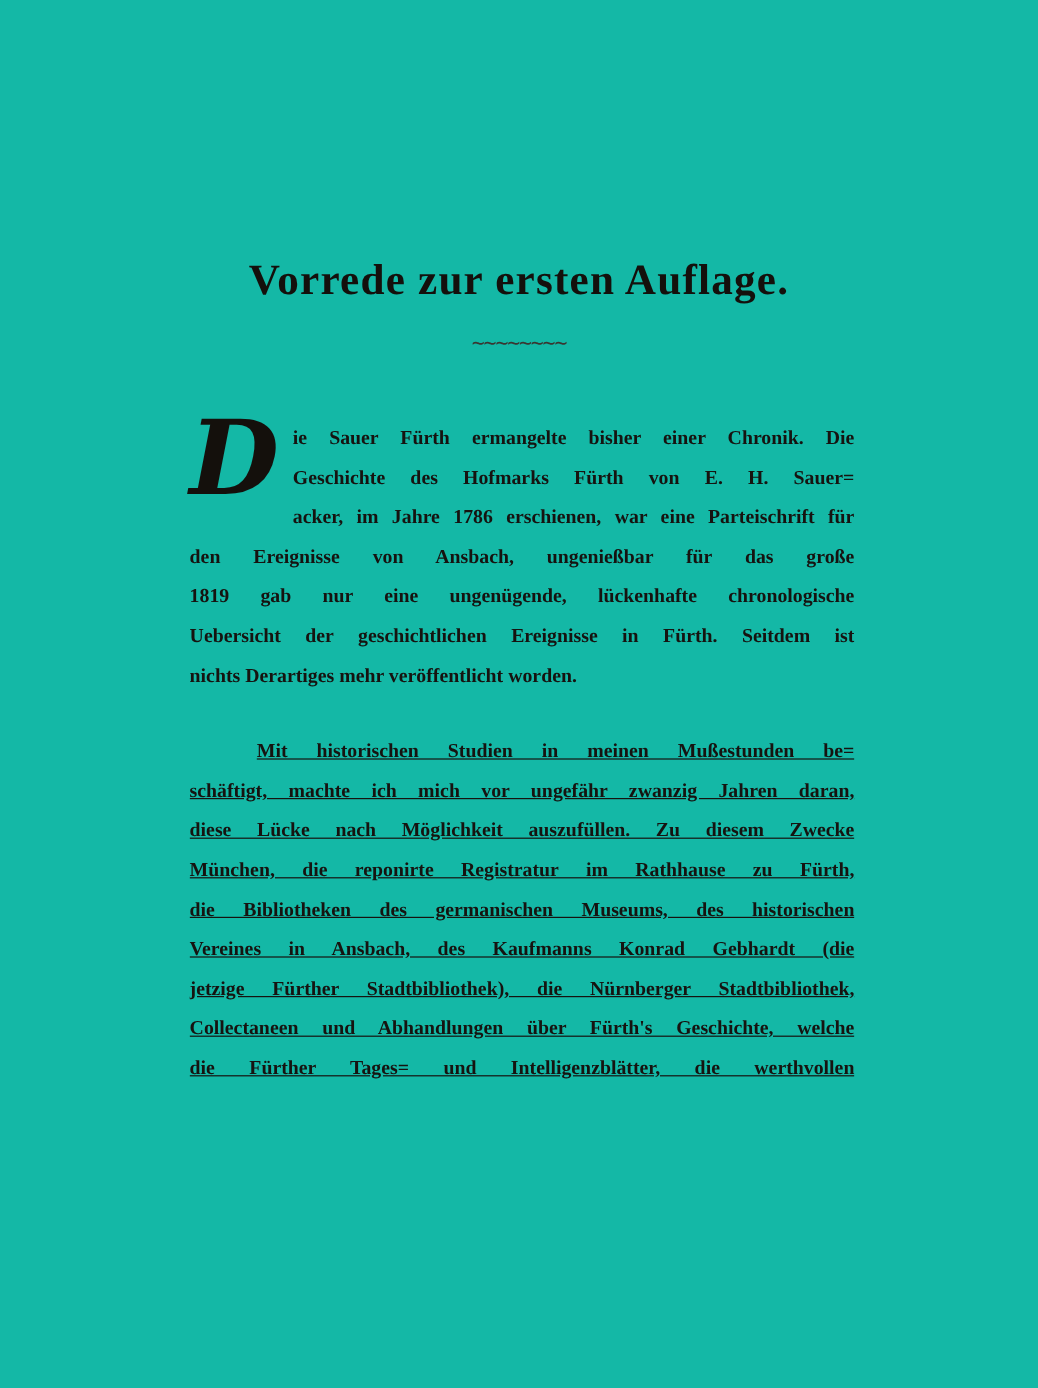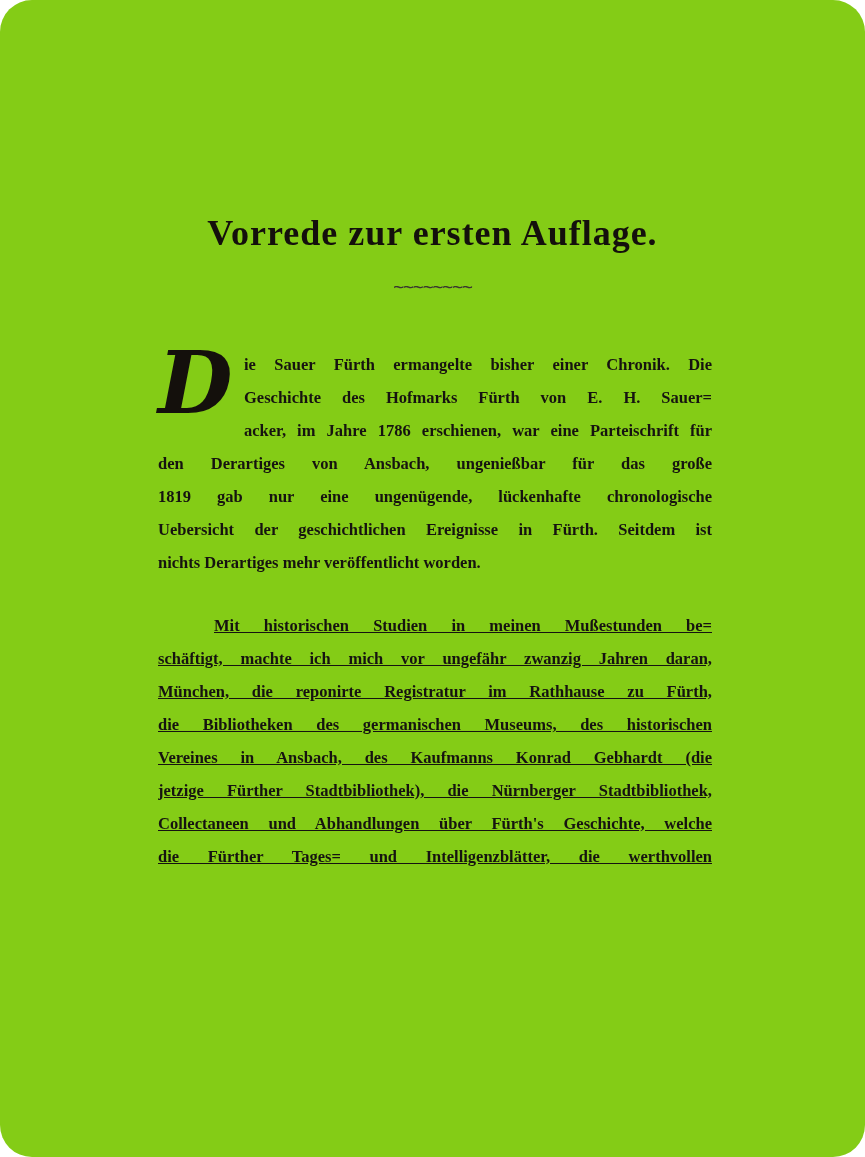--- a/index.html
+++ b/index.html
@@ -4,25 +4,24 @@
 <style>
   html, body {
     margin: 0;
     padding: 0;
     background: #ffffff;
   }
   .page {
     position: relative;
     width: 865px;
     height: 1157px;
-    background: #84cc16;
+    background: #14b8a6;
     overflow: hidden;
     font-family: "Liberation Serif", "DejaVu Serif", serif;
     color: #161310;
-    border-radius: 32px;
   }
   .title {
     position: absolute;
     top: 188px;
     left: 0;
     width: 100%;
     text-align: center;
     font-size: 36px;
     font-weight: bold;
     letter-spacing: 1px;
@@ -91,29 +90,30 @@
 
   <div class="divider">~~~~~~~~</div>
 
   <div class="text-block">
 
     <div class="paragraph">
       <span class="dropcap">D</span>
       <div class="line">ie Sauer Fürth ermangelte bisher einer Chronik.  Die</div>
       <div class="line">Geschichte des Hofmarks Fürth von E. H. Sauer=</div>
       <div class="line">acker, im Jahre 1786 erschienen, war eine Parteischrift für</div>
-      <div class="line">den Derartiges von Ansbach, ungenießbar für das große</div>
+      <div class="line">den Ereignisse von Ansbach, ungenießbar für das große</div>
       <div class="line">1819 gab nur eine ungenügende, lückenhafte chronologische</div>
       <div class="line">Uebersicht der geschichtlichen Ereignisse in Fürth.  Seitdem ist</div>
       <div class="line last">nichts Derartiges mehr veröffentlicht worden.</div>
     </div>
 
     <div class="paragraph">
       <div class="line indent">Mit historischen Studien in meinen Mußestunden be=</div>
       <div class="line">schäftigt, machte ich mich vor ungefähr zwanzig Jahren daran,</div>
+      <div class="line">diese Lücke nach Möglichkeit auszufüllen.  Zu diesem Zwecke</div>
       <div class="line">München, die reponirte Registratur im Rathhause zu Fürth,</div>
       <div class="line">die Bibliotheken des germanischen Museums, des historischen</div>
       <div class="line">Vereines in Ansbach, des Kaufmanns Konrad Gebhardt (die</div>
       <div class="line">jetzige Fürther Stadtbibliothek), die Nürnberger Stadtbibliothek,</div>
       <div class="line">Collectaneen und Abhandlungen über Fürth's Geschichte, welche</div>
       <div class="line">die Fürther Tages= und Intelligenzblätter, die werthvollen</div>
     </div>
 
   </div>
 

